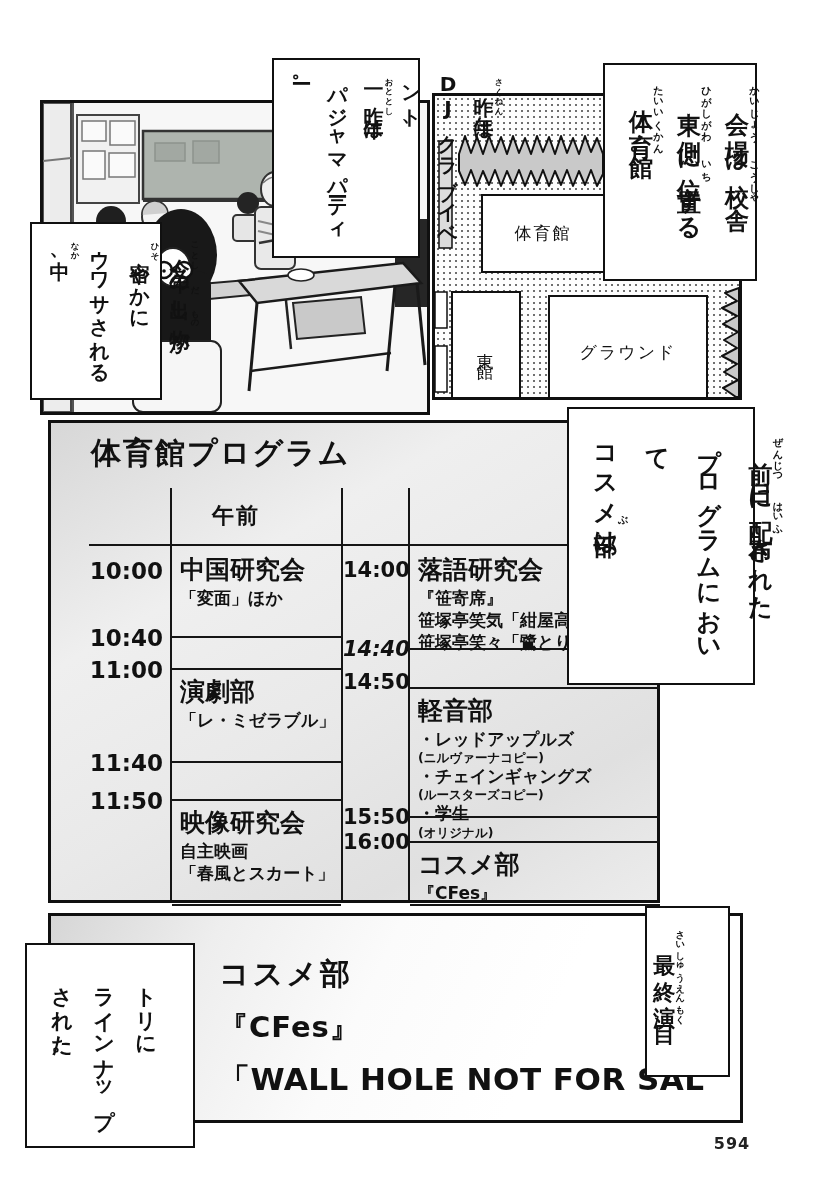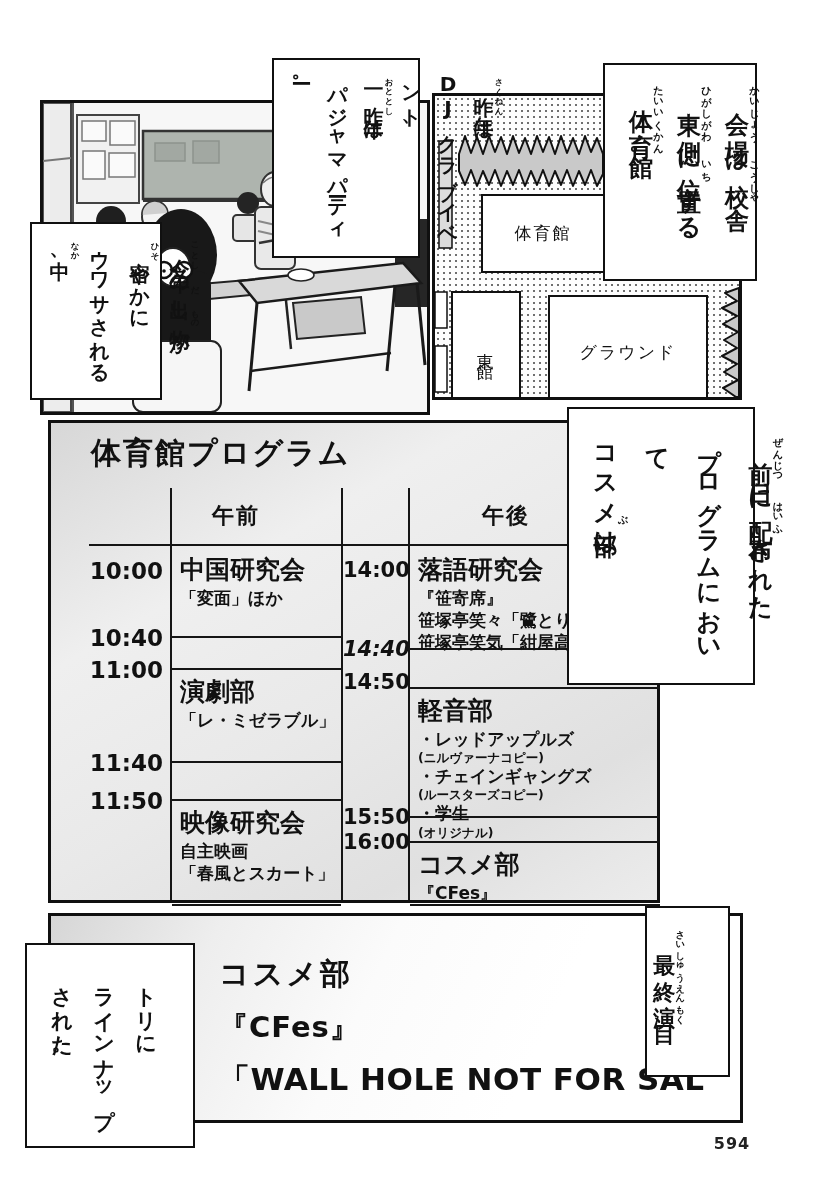--- a/index.html
+++ b/index.html
@@ -167,21 +167,20 @@
     </div>
   </div>
 
   <div class="panel" id="table-panel">
     <div class="t-title">体育館プログラム</div>
     <div class="vrule" id="vr1"></div>
     <div class="vrule" id="vr2"></div>
     <div class="vrule" id="vr3"></div>
     <div class="hline-header"></div>
     <div class="t-colhead" id="head-am">午前</div>
-    <div class="t-colhead" id="head-pm">午後</div>
     <div class="t-col" id="col-am">
         <div class="t-cell" style="height: 90px;">
           <div class="t-line t-main">中国研究会</div>
           <div class="t-line t-sub">「変面」ほか</div>
         </div>
         <div class="t-cell" style="height: 32px;"></div>
         <div class="t-cell" style="height: 93px;">
           <div class="t-line t-main">演劇部</div>
           <div class="t-line t-sub">「レ・ミゼラブル」</div>
         </div>
@@ -189,22 +188,22 @@
         <div class="t-cell" style="height: 105px;">
           <div class="t-line t-main">映像研究会</div>
           <div class="t-line t-sub">自主映画</div>
           <div class="t-line t-sub">「春風とスカート」</div>
         </div>
       </div>
     <div class="t-col" id="col-pm">
         <div class="t-cell" style="height: 102px;">
           <div class="t-line t-main">落語研究会</div>
           <div class="t-line t-sub">『笹寄席』</div>
+          <div class="t-line t-sub">笹塚亭笑気「紺屋高</div>
           <div class="t-line t-sub">笹塚亭笑々「鷺とり</div>
-          <div class="t-line t-sub">笹塚亭笑気「紺屋高</div>
         </div>
         <div class="t-cell" style="height: 39px;"></div>
         <div class="t-cell" style="height: 129px;">
           <div class="t-line t-main">軽音部</div>
           <div class="t-line t-sub">・レッドアップルズ</div>
           <div class="t-line t-small">(ニルヴァーナコピー)</div>
           <div class="t-line t-sub">・チェインギャングズ</div>
           <div class="t-line t-small">(ルースターズコピー)</div>
           <div class="t-line t-sub">・学生</div>
           <div class="t-line t-small">(オリジナル)</div>

